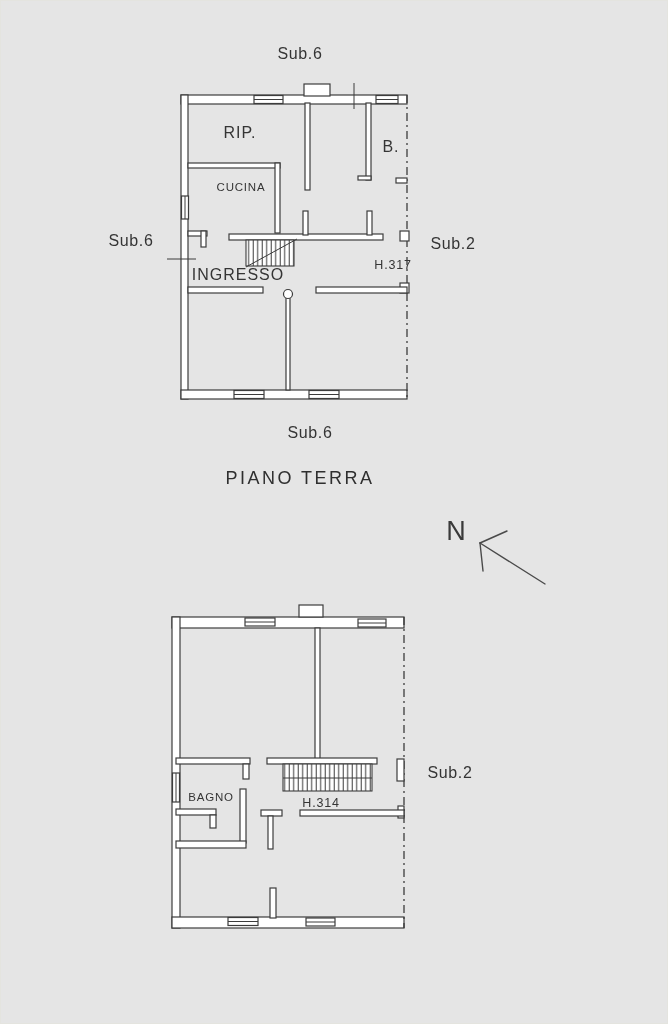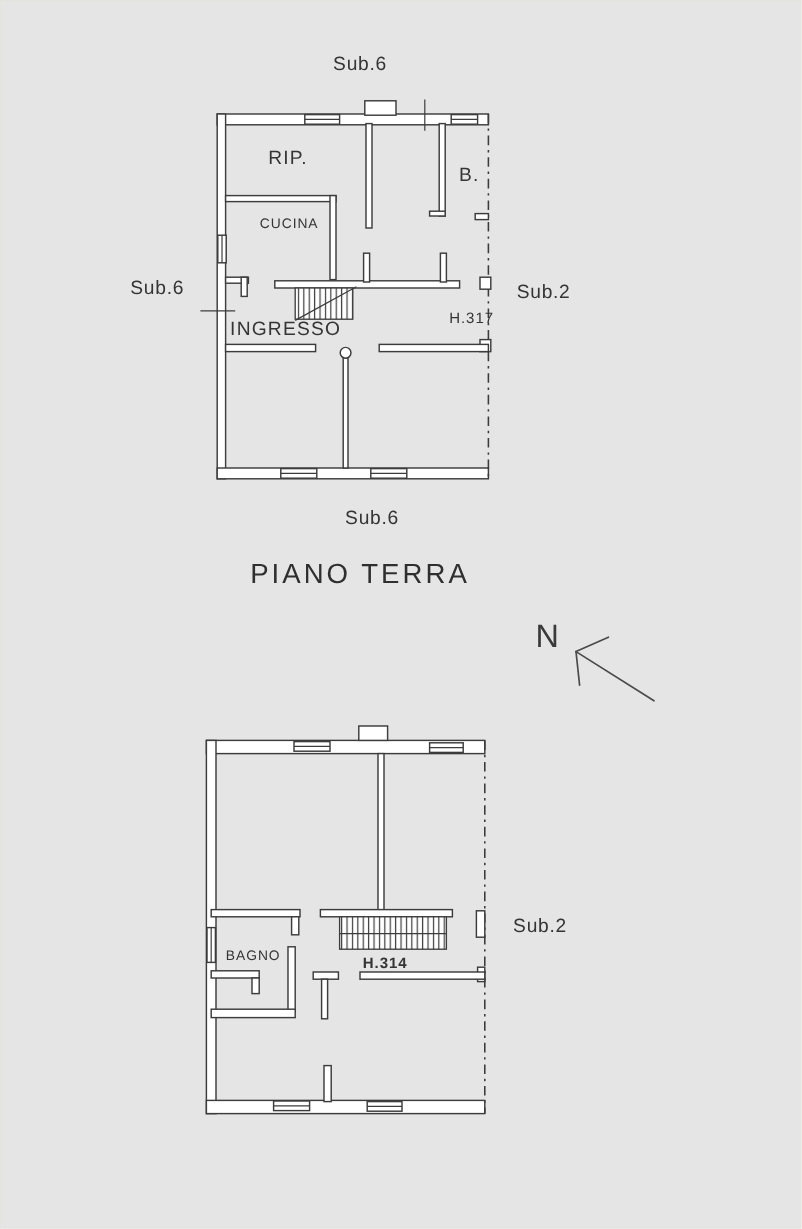--- a/index.html
+++ b/index.html
@@ -24,21 +24,21 @@
     position:absolute;
     transform:translate(-50%,-50%);
     white-space:nowrap;
     color:#353535;
     letter-spacing:.6px;
   }
   .lbl.sub{font-size:16px;}
   .lbl.room{font-size:16px;letter-spacing:1px;}
   .lbl.small{font-size:11.5px;letter-spacing:.8px;}
   .lbl.htag{font-size:12.5px;letter-spacing:.8px;}
-  .lbl.title{font-size:23px;letter-spacing:2.5px;color:#2f2f2f;}
+  .lbl.title{font-size:18px;letter-spacing:2.5px;color:#2f2f2f;}
   .lbl.north{font-size:27px;letter-spacing:0;color:#3a3a3a;}
 </style>
 </head>
 <body>
 
 <div id="page">
 
   <svg id="plan-svg" width="668" height="1024" viewBox="0 0 668 1024">
     <defs>
       <pattern id="hatchV" width="4.5" height="6" patternUnits="userSpaceOnUse">
@@ -158,16 +158,16 @@
   <div class="lbl sub" style="left:131px;top:241px;">Sub.6</div>
   <div class="lbl sub" style="left:453px;top:244px;">Sub.2</div>
   <div class="lbl room" style="left:238px;top:275px;">INGRESSO</div>
   <div class="lbl htag" style="left:345px;top:265px;margin-left:48px;">H.317</div>
   <div class="lbl sub" style="left:310px;top:433px;">Sub.6</div>
   <div class="lbl title" style="left:300px;top:478px;">PIANO TERRA</div>
 
   <div class="lbl north" style="left:456px;top:531px;">N</div>
 
   <div class="lbl small" style="left:211px;top:797px;text-align:right;">BAGNO</div>
-  <div class="lbl htag" style="left:321px;top:803px;font-weight:bold;">H.314</div>
+  <div class="lbl htag" style="left:321px;top:803px;">H.314</div>
   <div class="lbl sub" style="left:450px;top:773px;">Sub.2</div>
 
 </div>
 
 </body></html>

